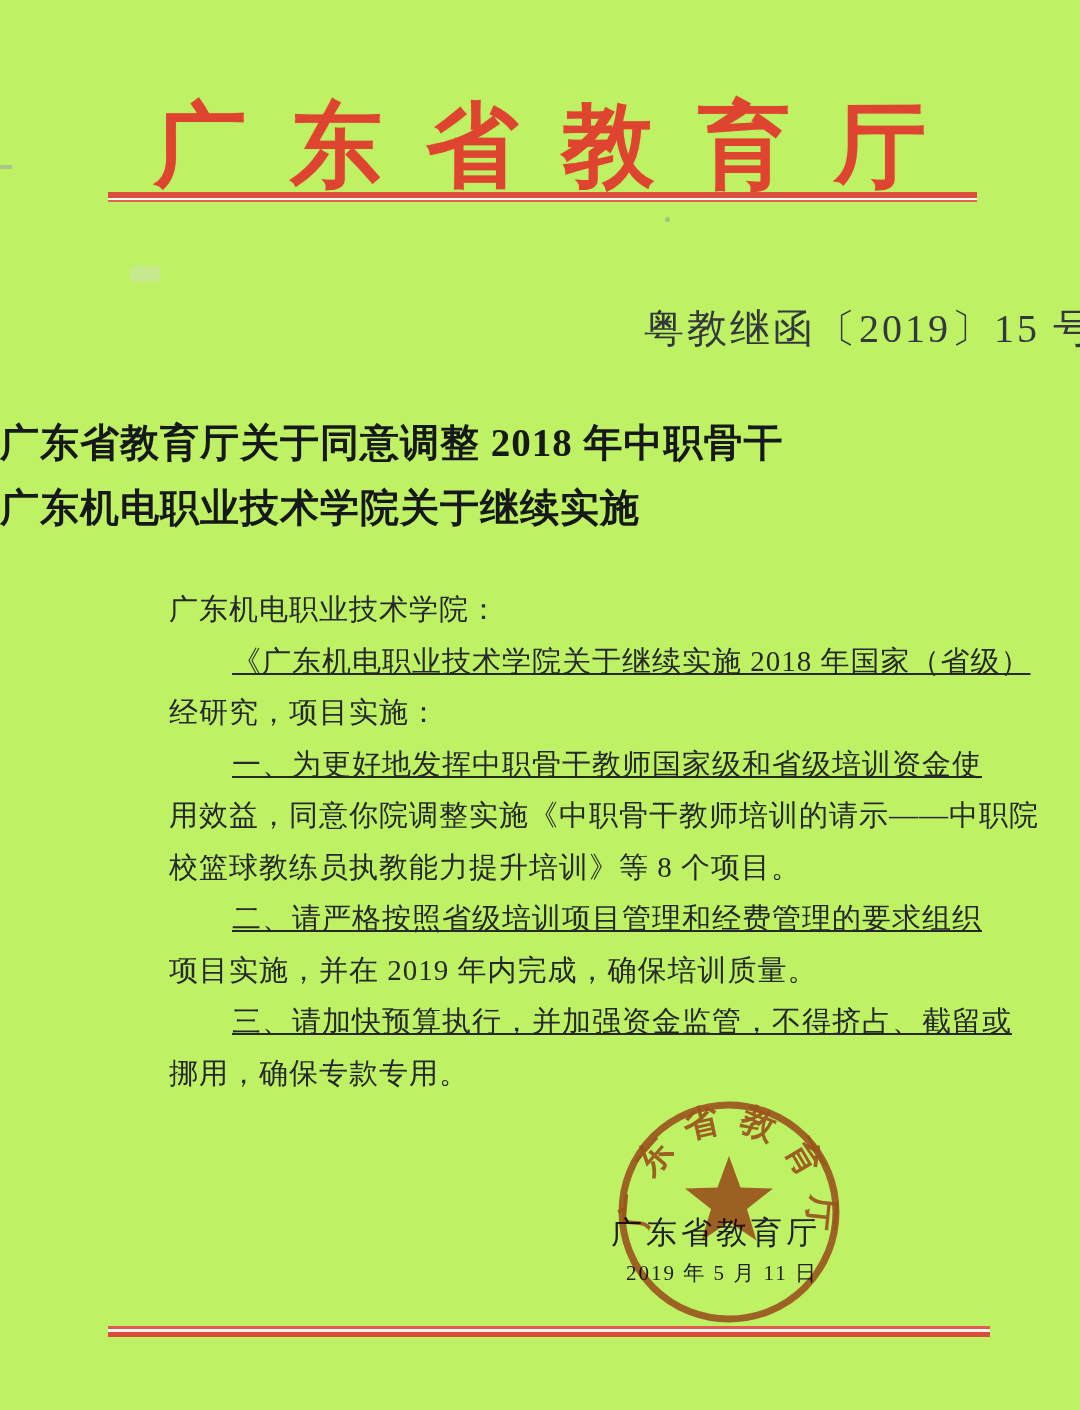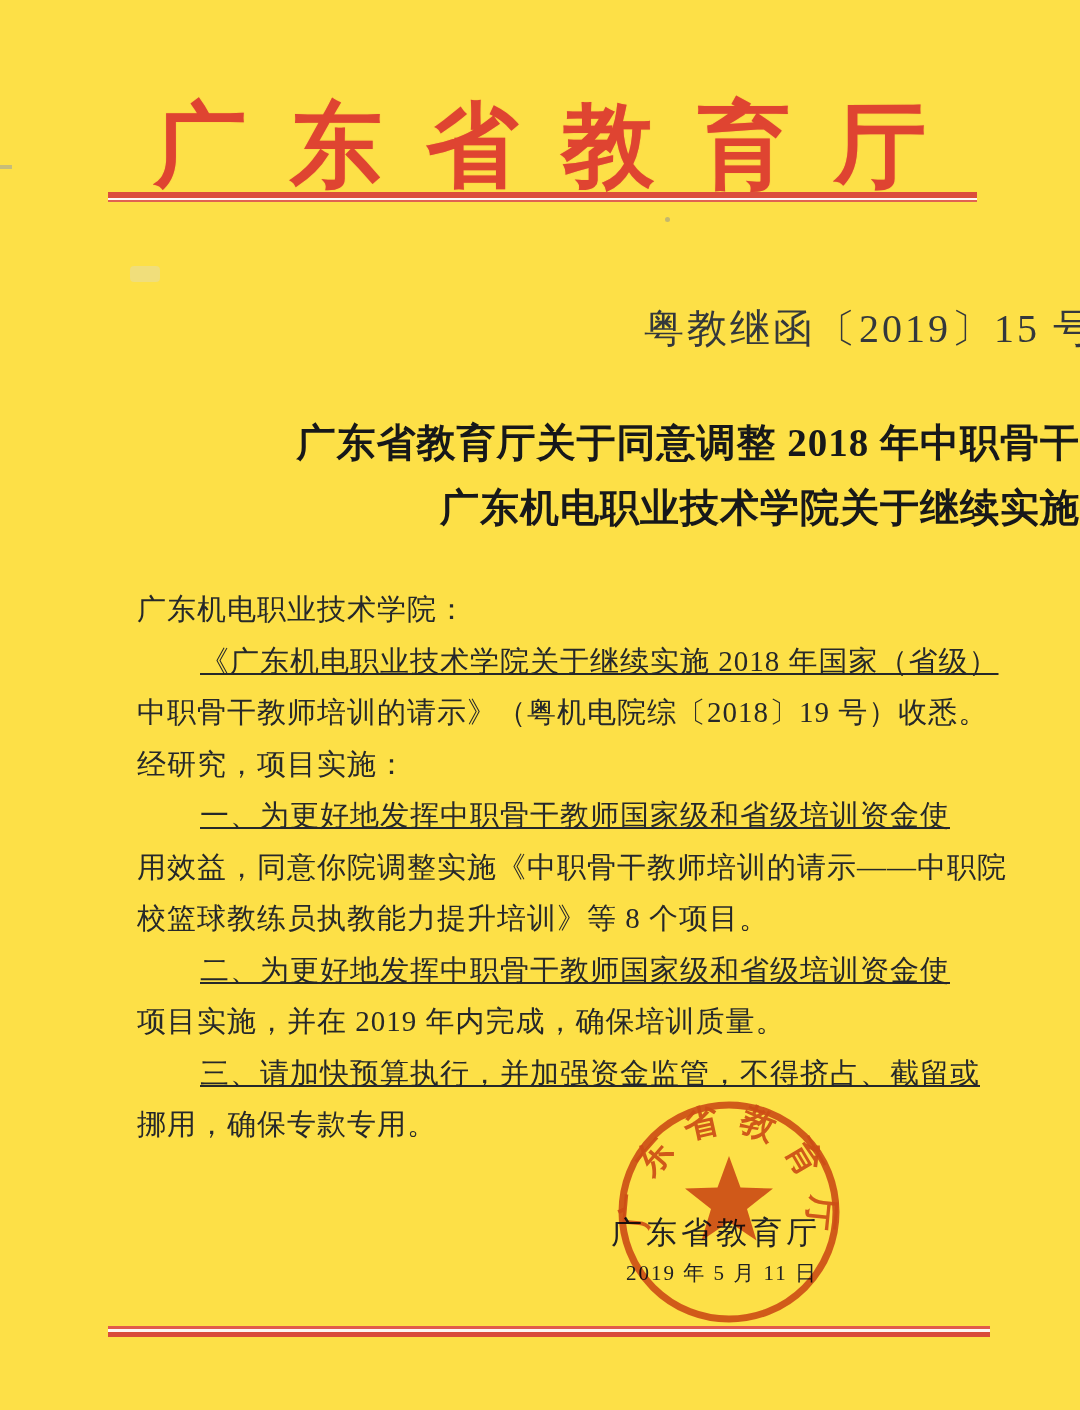--- a/index.html
+++ b/index.html
@@ -1,21 +1,21 @@
 <!DOCTYPE html>
 <html><head>
 <meta charset="utf-8">
 <style>
   * { margin:0; padding:0; box-sizing:border-box; }
   html,body { background:#e9e9e9; }
   .page {
     position:relative;
     width:1080px; height:1410px;
     margin:0 auto;
-    background:#fde047;
+    background:#bef264;
     overflow:hidden;
     font-family:"Liberation Serif","DejaVu Serif",serif;
   }
 
   
   .agency-header {
     position:absolute; top:84px; left:22px; width:1080px;
     text-align:center;
     font-size:92px; font-weight:bold;
     letter-spacing:44px;
@@ -35,35 +35,35 @@
   .doc-number {
     position:absolute; top:301px; left:644px;
     font-size:40px; letter-spacing:3px;
     color:#34383c;
     white-space:nowrap;
   }
 
   
   .doc-title {
     position:absolute; top:410px; left:0; width:1080px;
-    text-align:right;
+    text-align:left;
     font-size:39px; font-weight:bold;
     line-height:65px;
     color:#17181a;
     letter-spacing:1px;
   }
 
   
   .body-text {
     position:absolute; top:584px; left:137px; width:812px;
     font-size:29px; line-height:51.5px;
     color:#26282a;
     letter-spacing:1px;
   }
-  .body-line { white-space:nowrap; }
+  .body-line { white-space:nowrap;margin-left:32px; }
   .body-line.indent { padding-left:63px;text-decoration:underline; }
 
   
   .sig-agency {
     position:absolute; top:1212px; left:611px;
     font-size:31px; letter-spacing:4px; color:#202124;
     white-space:nowrap;
   }
   .sig-date {
     position:absolute; top:1259px; left:626px;
@@ -104,26 +104,25 @@
   <div class="doc-number">粤教继函〔2019〕15 号</div>
 
   <div class="doc-title">
     <div>广东省教育厅关于同意调整 2018 年中职骨干</div>
     <div>广东机电职业技术学院关于继续实施</div>
   </div>
 
   <div class="body-text">
     <div class="body-line">广东机电职业技术学院：</div>
     <div class="body-line indent">《广东机电职业技术学院关于继续实施 2018 年国家（省级）</div>
-    <div class="body-line">中职骨干教师培训的请示》（粤机电院综〔2018〕19 号）收悉。</div>
     <div class="body-line">经研究，项目实施：</div>
     <div class="body-line indent">一、为更好地发挥中职骨干教师国家级和省级培训资金使</div>
     <div class="body-line">用效益，同意你院调整实施《中职骨干教师培训的请示——中职院</div>
     <div class="body-line">校篮球教练员执教能力提升培训》等 8 个项目。</div>
-    <div class="body-line indent">二、为更好地发挥中职骨干教师国家级和省级培训资金使</div>
+    <div class="body-line indent">二、请严格按照省级培训项目管理和经费管理的要求组织</div>
     <div class="body-line">项目实施，并在 2019 年内完成，确保培训质量。</div>
     <div class="body-line indent">三、请加快预算执行，并加强资金监管，不得挤占、截留或</div>
     <div class="body-line">挪用，确保专款专用。</div>
   </div>
 
   <div class="sig-agency">广东省教育厅</div>
   <div class="sig-date">2019 年 5 月 11 日</div>
 
   <div class="seal">
     <svg width="260" height="260" viewBox="0 0 260 260">

